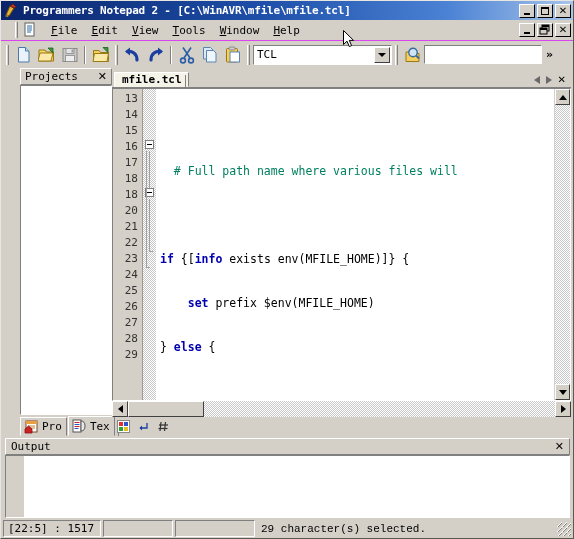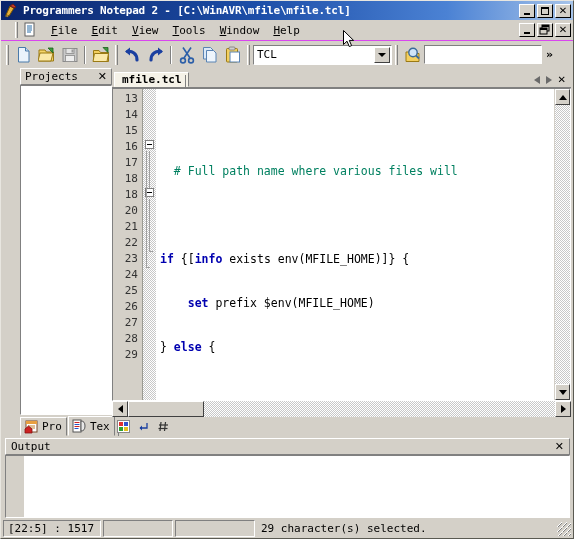--- a/index.html
+++ b/index.html
@@ -429,21 +429,21 @@
     border-color: #808080 #ffffff #ffffff #808080;
     display: flex; align-items: center;
     font-family: "DejaVu Sans Mono", monospace;
     font-size: 11px;
     padding-left: 4px;
     color: #000;
   }
   .sb-pos { width: 98px; flex: 0 0 auto; }
   .sb-a { width: 70px; flex: 0 0 auto; }
   .sb-b { width: 80px; flex: 0 0 auto; }
-  .sb-msg { flex: 1 1 auto; border: none; }
+  .sb-msg { flex: 1 1 auto; border: none; font-family: Liberation Mono, monospace; }
   .grip {
     width: 14px; height: 14px;
     flex: 0 0 auto;
     background:
       linear-gradient(135deg, transparent 45%, #ffffff 45%, #ffffff 55%, transparent 55%) 0 0/5px 5px;
     position: relative;
   }
   .grip::after {
     content: ""; position: absolute; inset: 0;
     background: linear-gradient(135deg, transparent 55%, #808080 55%, #808080 65%, transparent 65%) 0 0/5px 5px;

